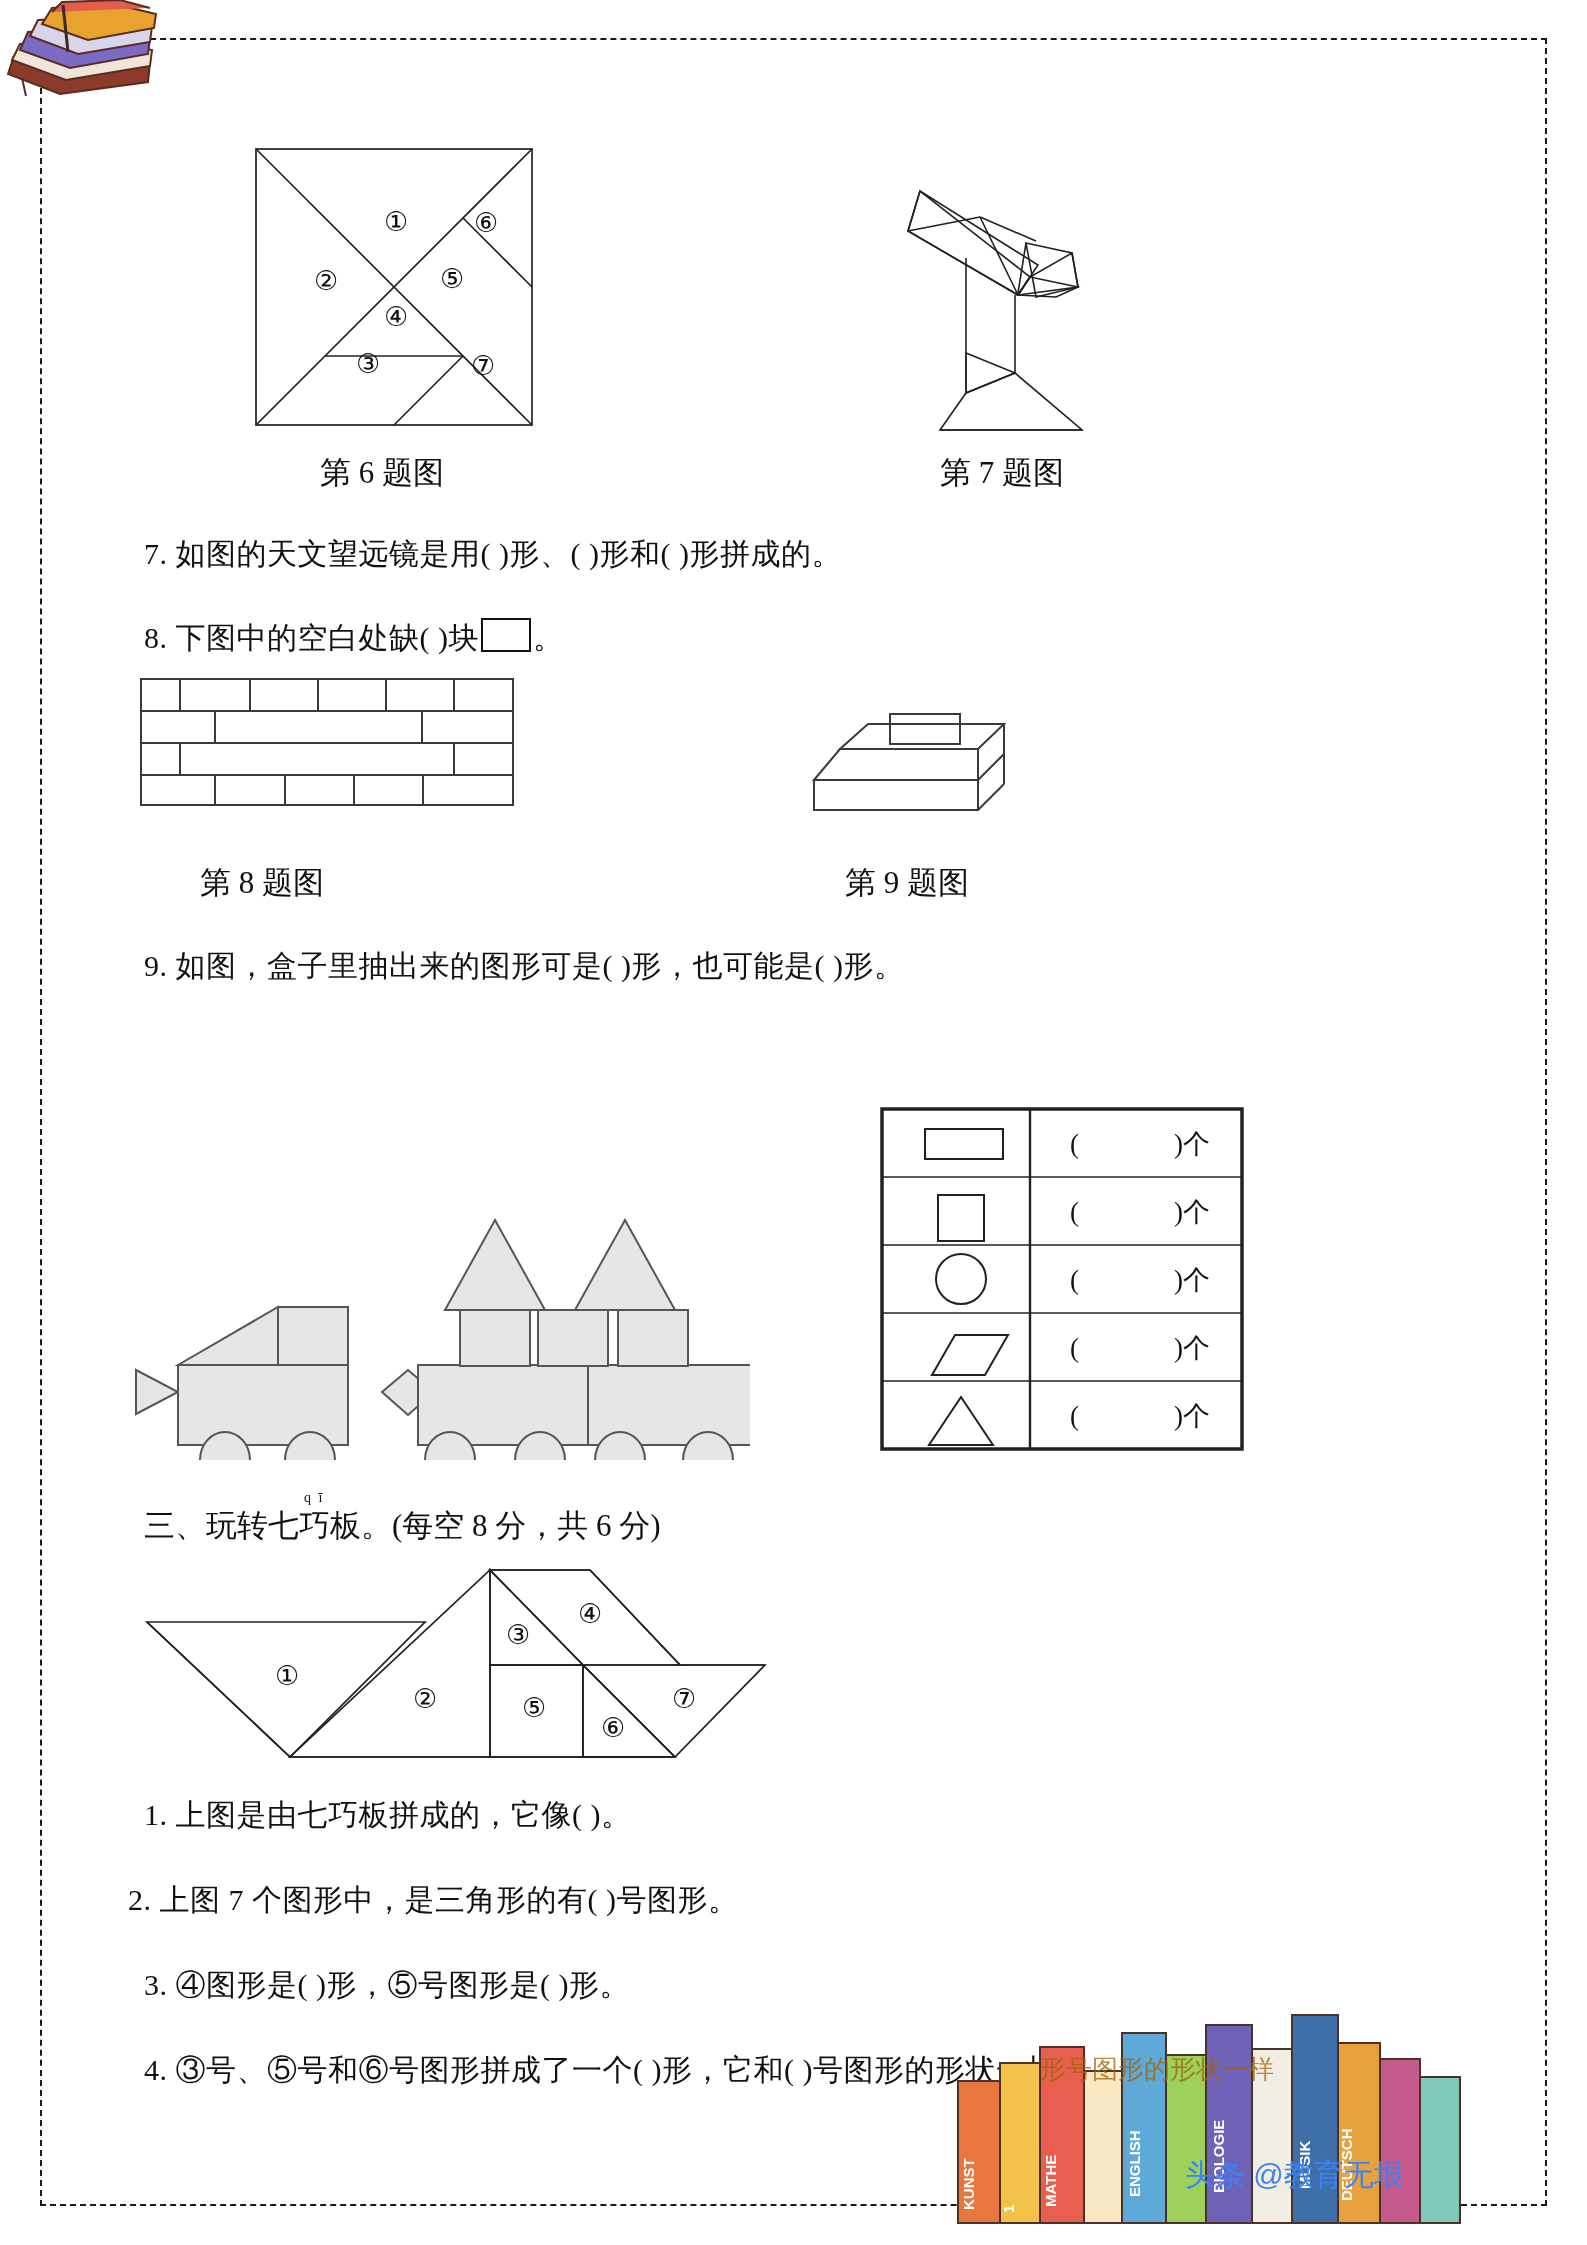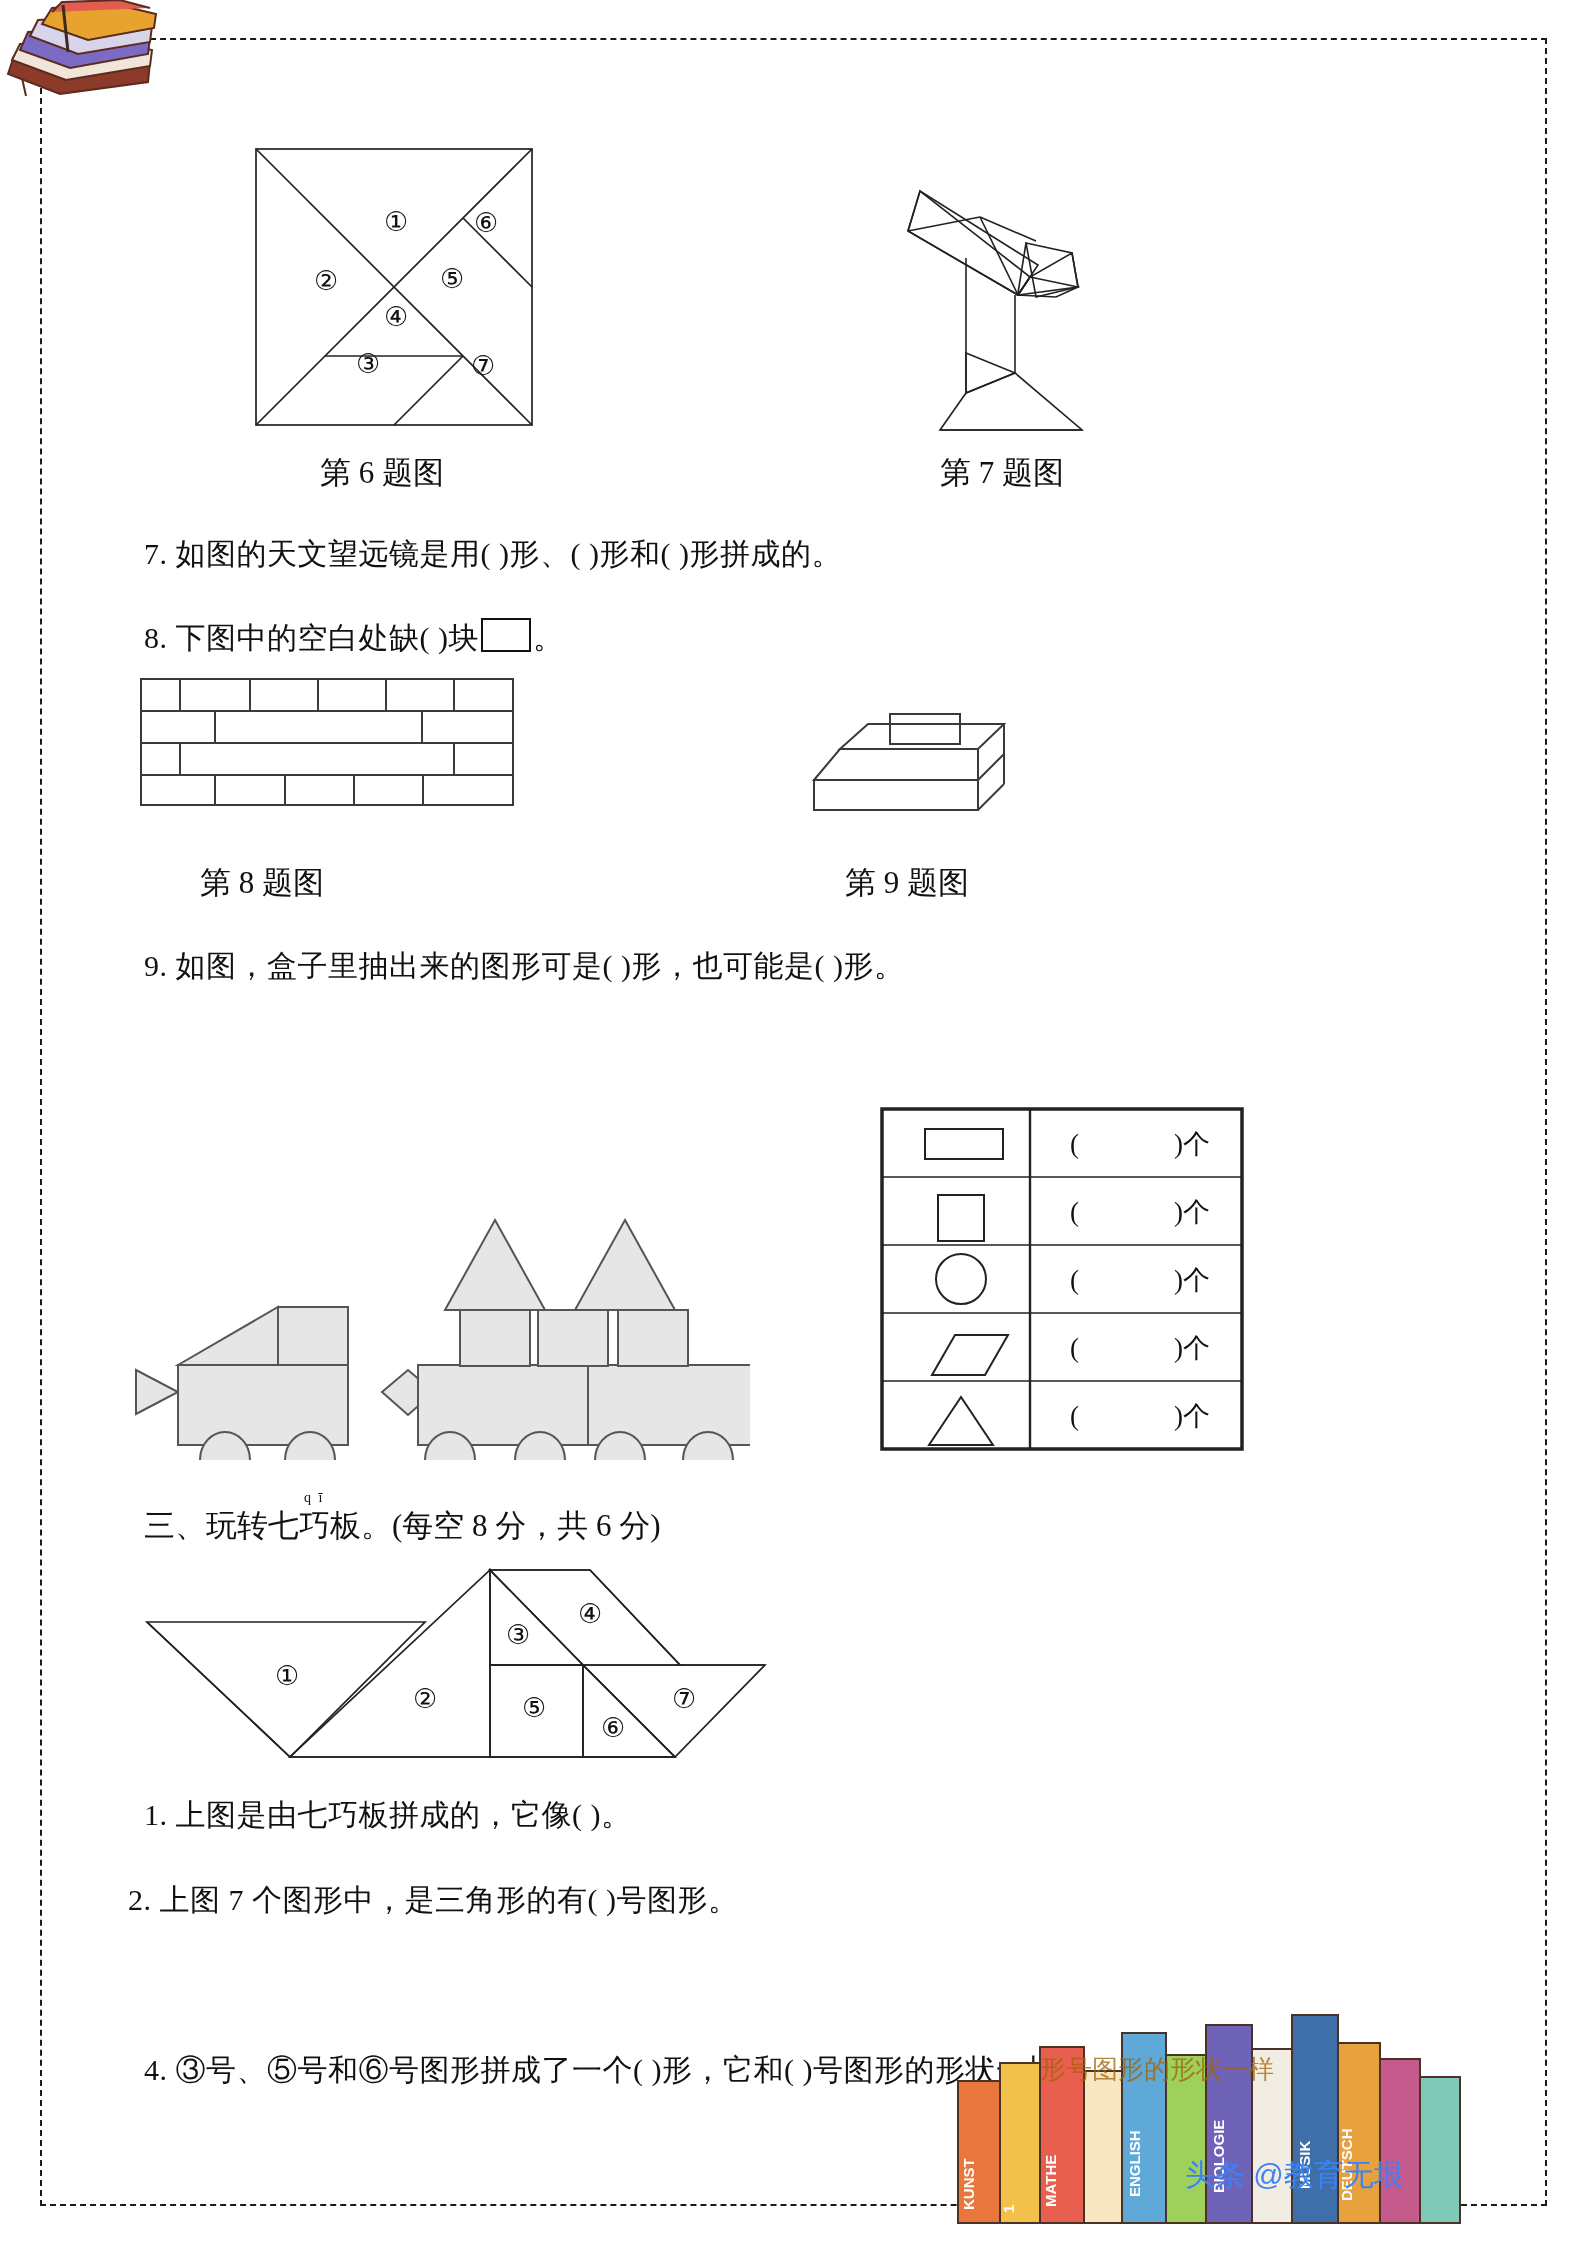--- a/index.html
+++ b/index.html
@@ -326,20 +326,21 @@
         <text x="455" y="63">④</text>
         <text x="399" y="157">⑤</text>
         <text x="478" y="177">⑥</text>
         <text x="549" y="148">⑦</text>
       </g>
     </svg>
   </div>
 
   <div class="q-text" style="left:144px;top:1795px;">1. 上图是由七巧板拼成的，它像(            )。</div>
   <div class="q-text" style="left:128px;top:1880px;">2. 上图 7 个图形中，是三角形的有(         )号图形。</div>
+  <div class="q-text" style="left:144px;top:1965px;">3. ④图形是(            )形，⑤号图形是(            )形。</div>
   <div class="q-text" style="left:144px;top:2050px;">4. ③号、⑤号和⑥号图形拼成了一个(            )形，它和(          )号图形的形状一样。</div>
 
   <div class="books-br" style="left:950px;top:1985px;">
     <svg width="520" height="245" viewBox="0 0 520 245">
       <g stroke="#4a3226" stroke-width="2">
         <rect x="8" y="96" width="42" height="142" fill="#e8763d"></rect>
         <rect x="50" y="78" width="40" height="160" fill="#f2c14a"></rect>
         <rect x="90" y="62" width="44" height="176" fill="#e85f4f"></rect>
         <rect x="134" y="86" width="38" height="152" fill="#f7e7c3"></rect>
         <rect x="172" y="48" width="44" height="190" fill="#5fa9d8"></rect>

